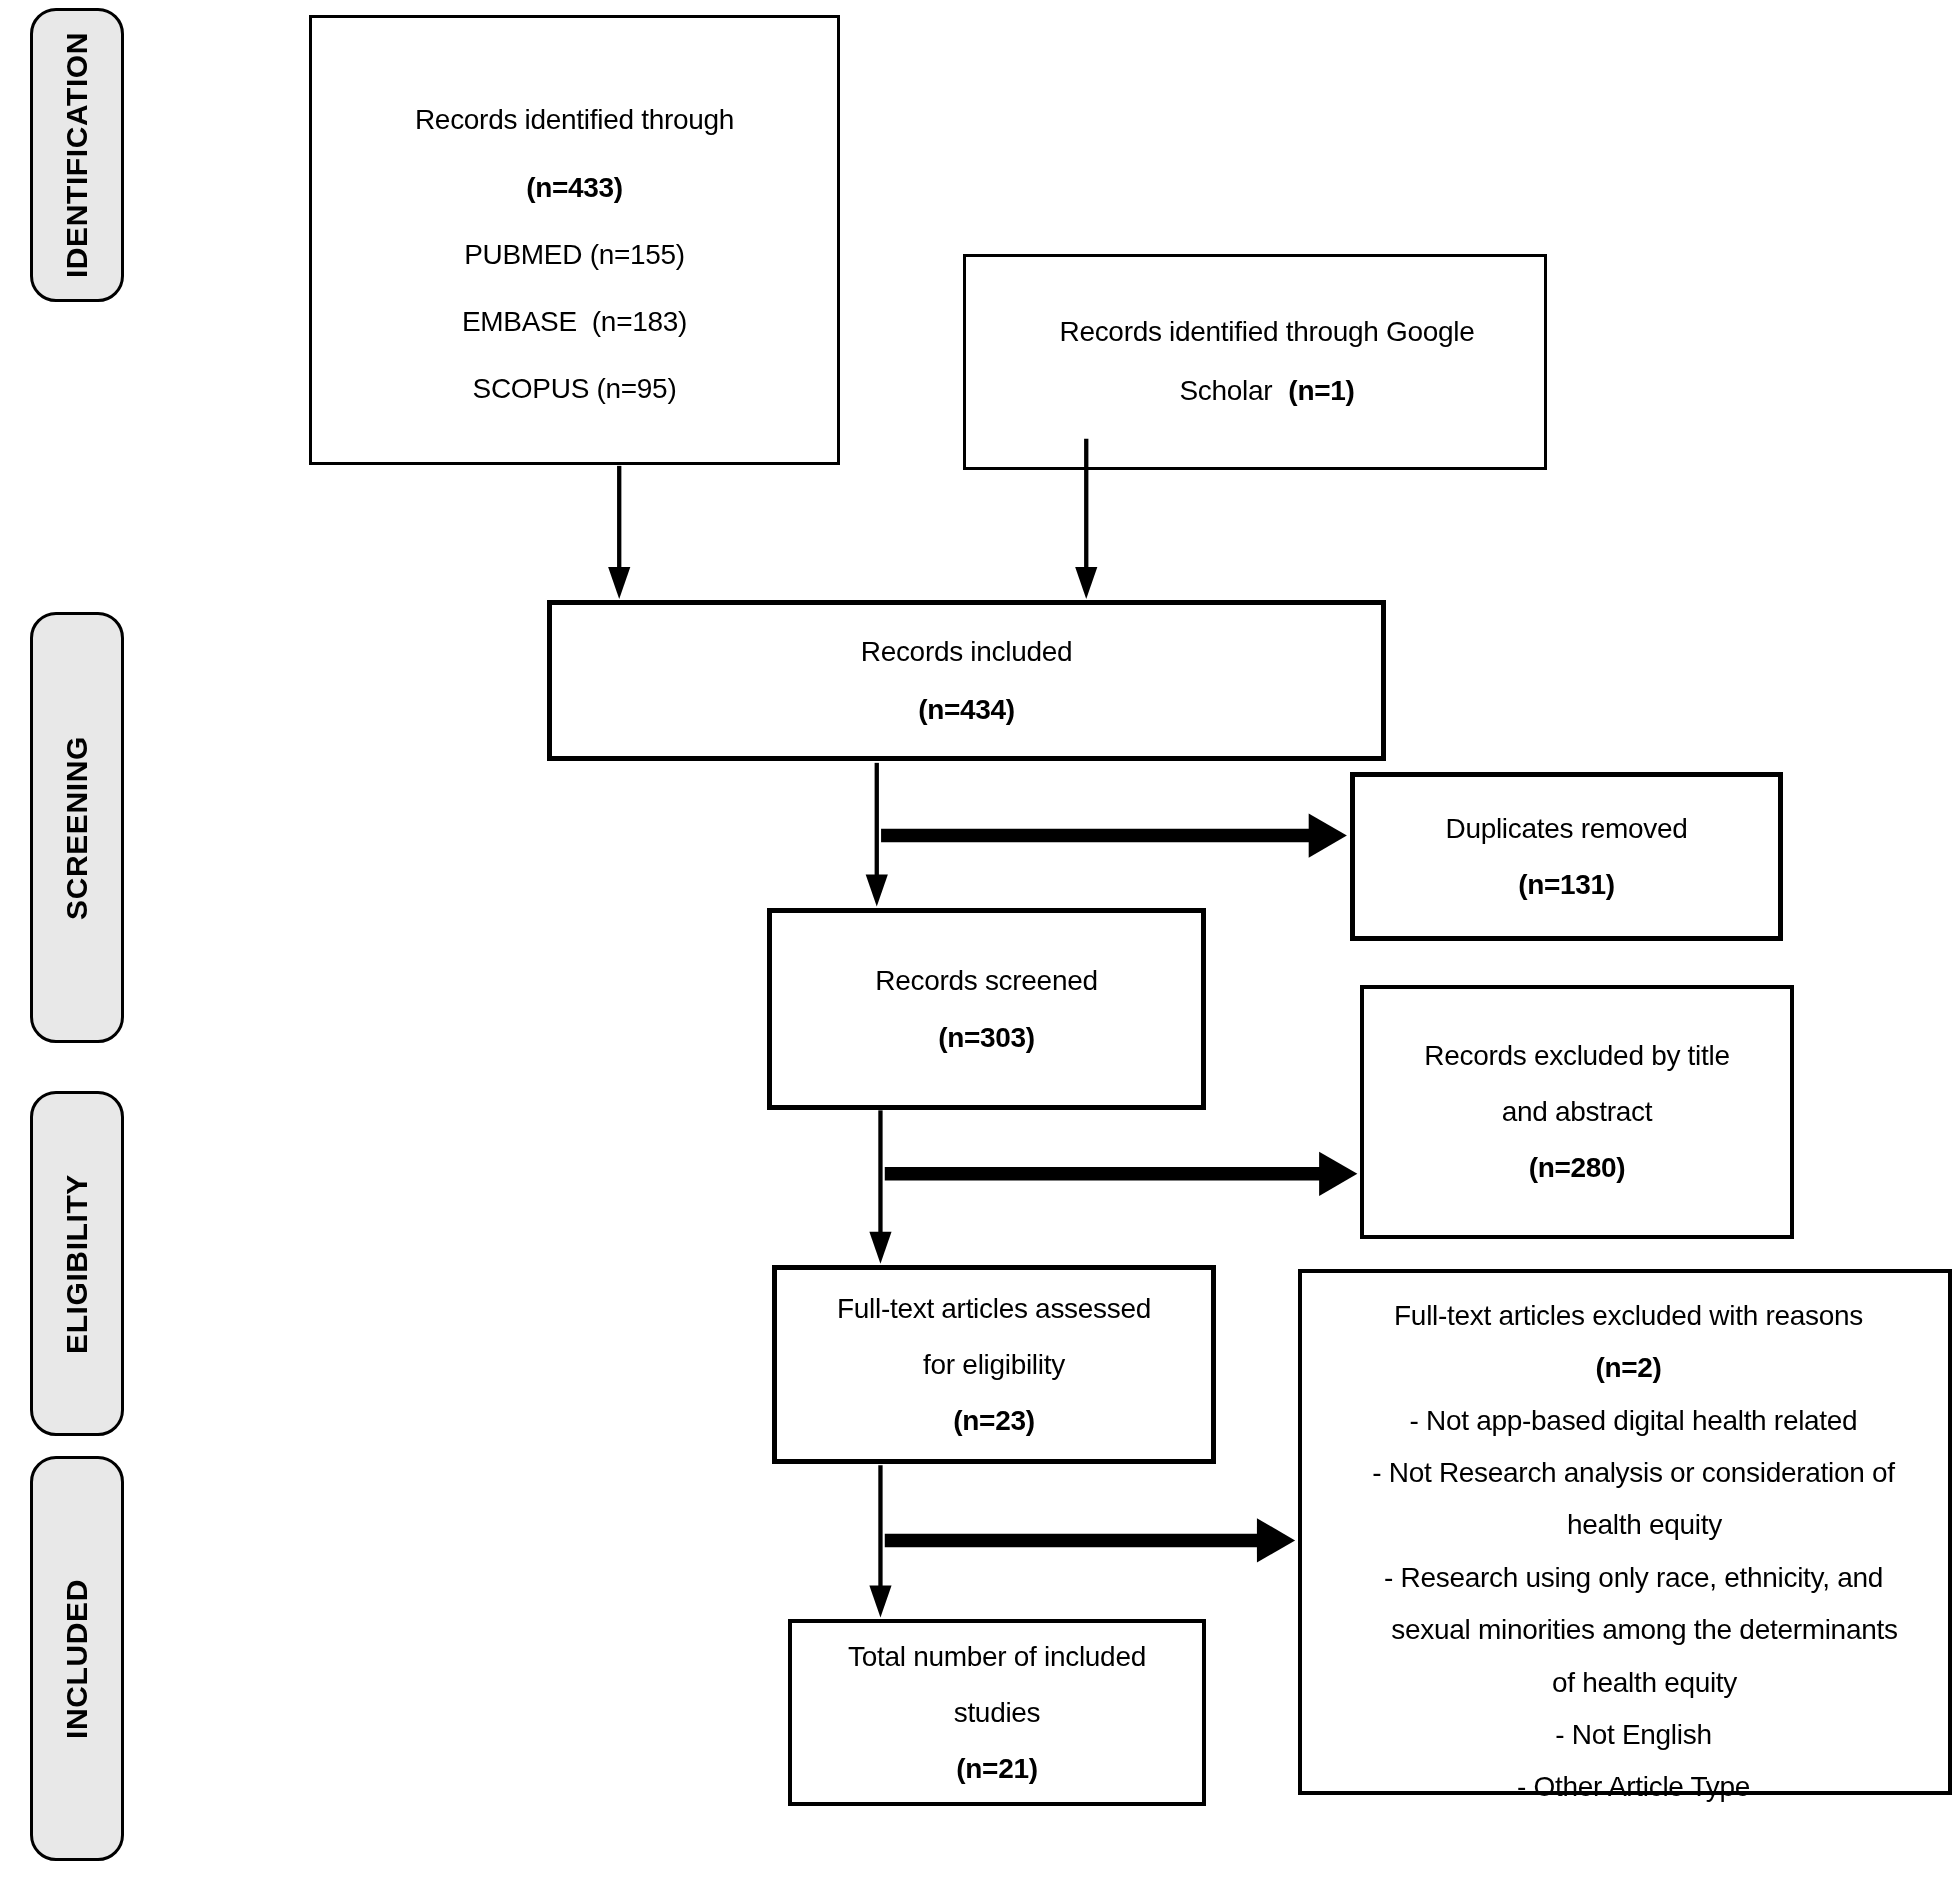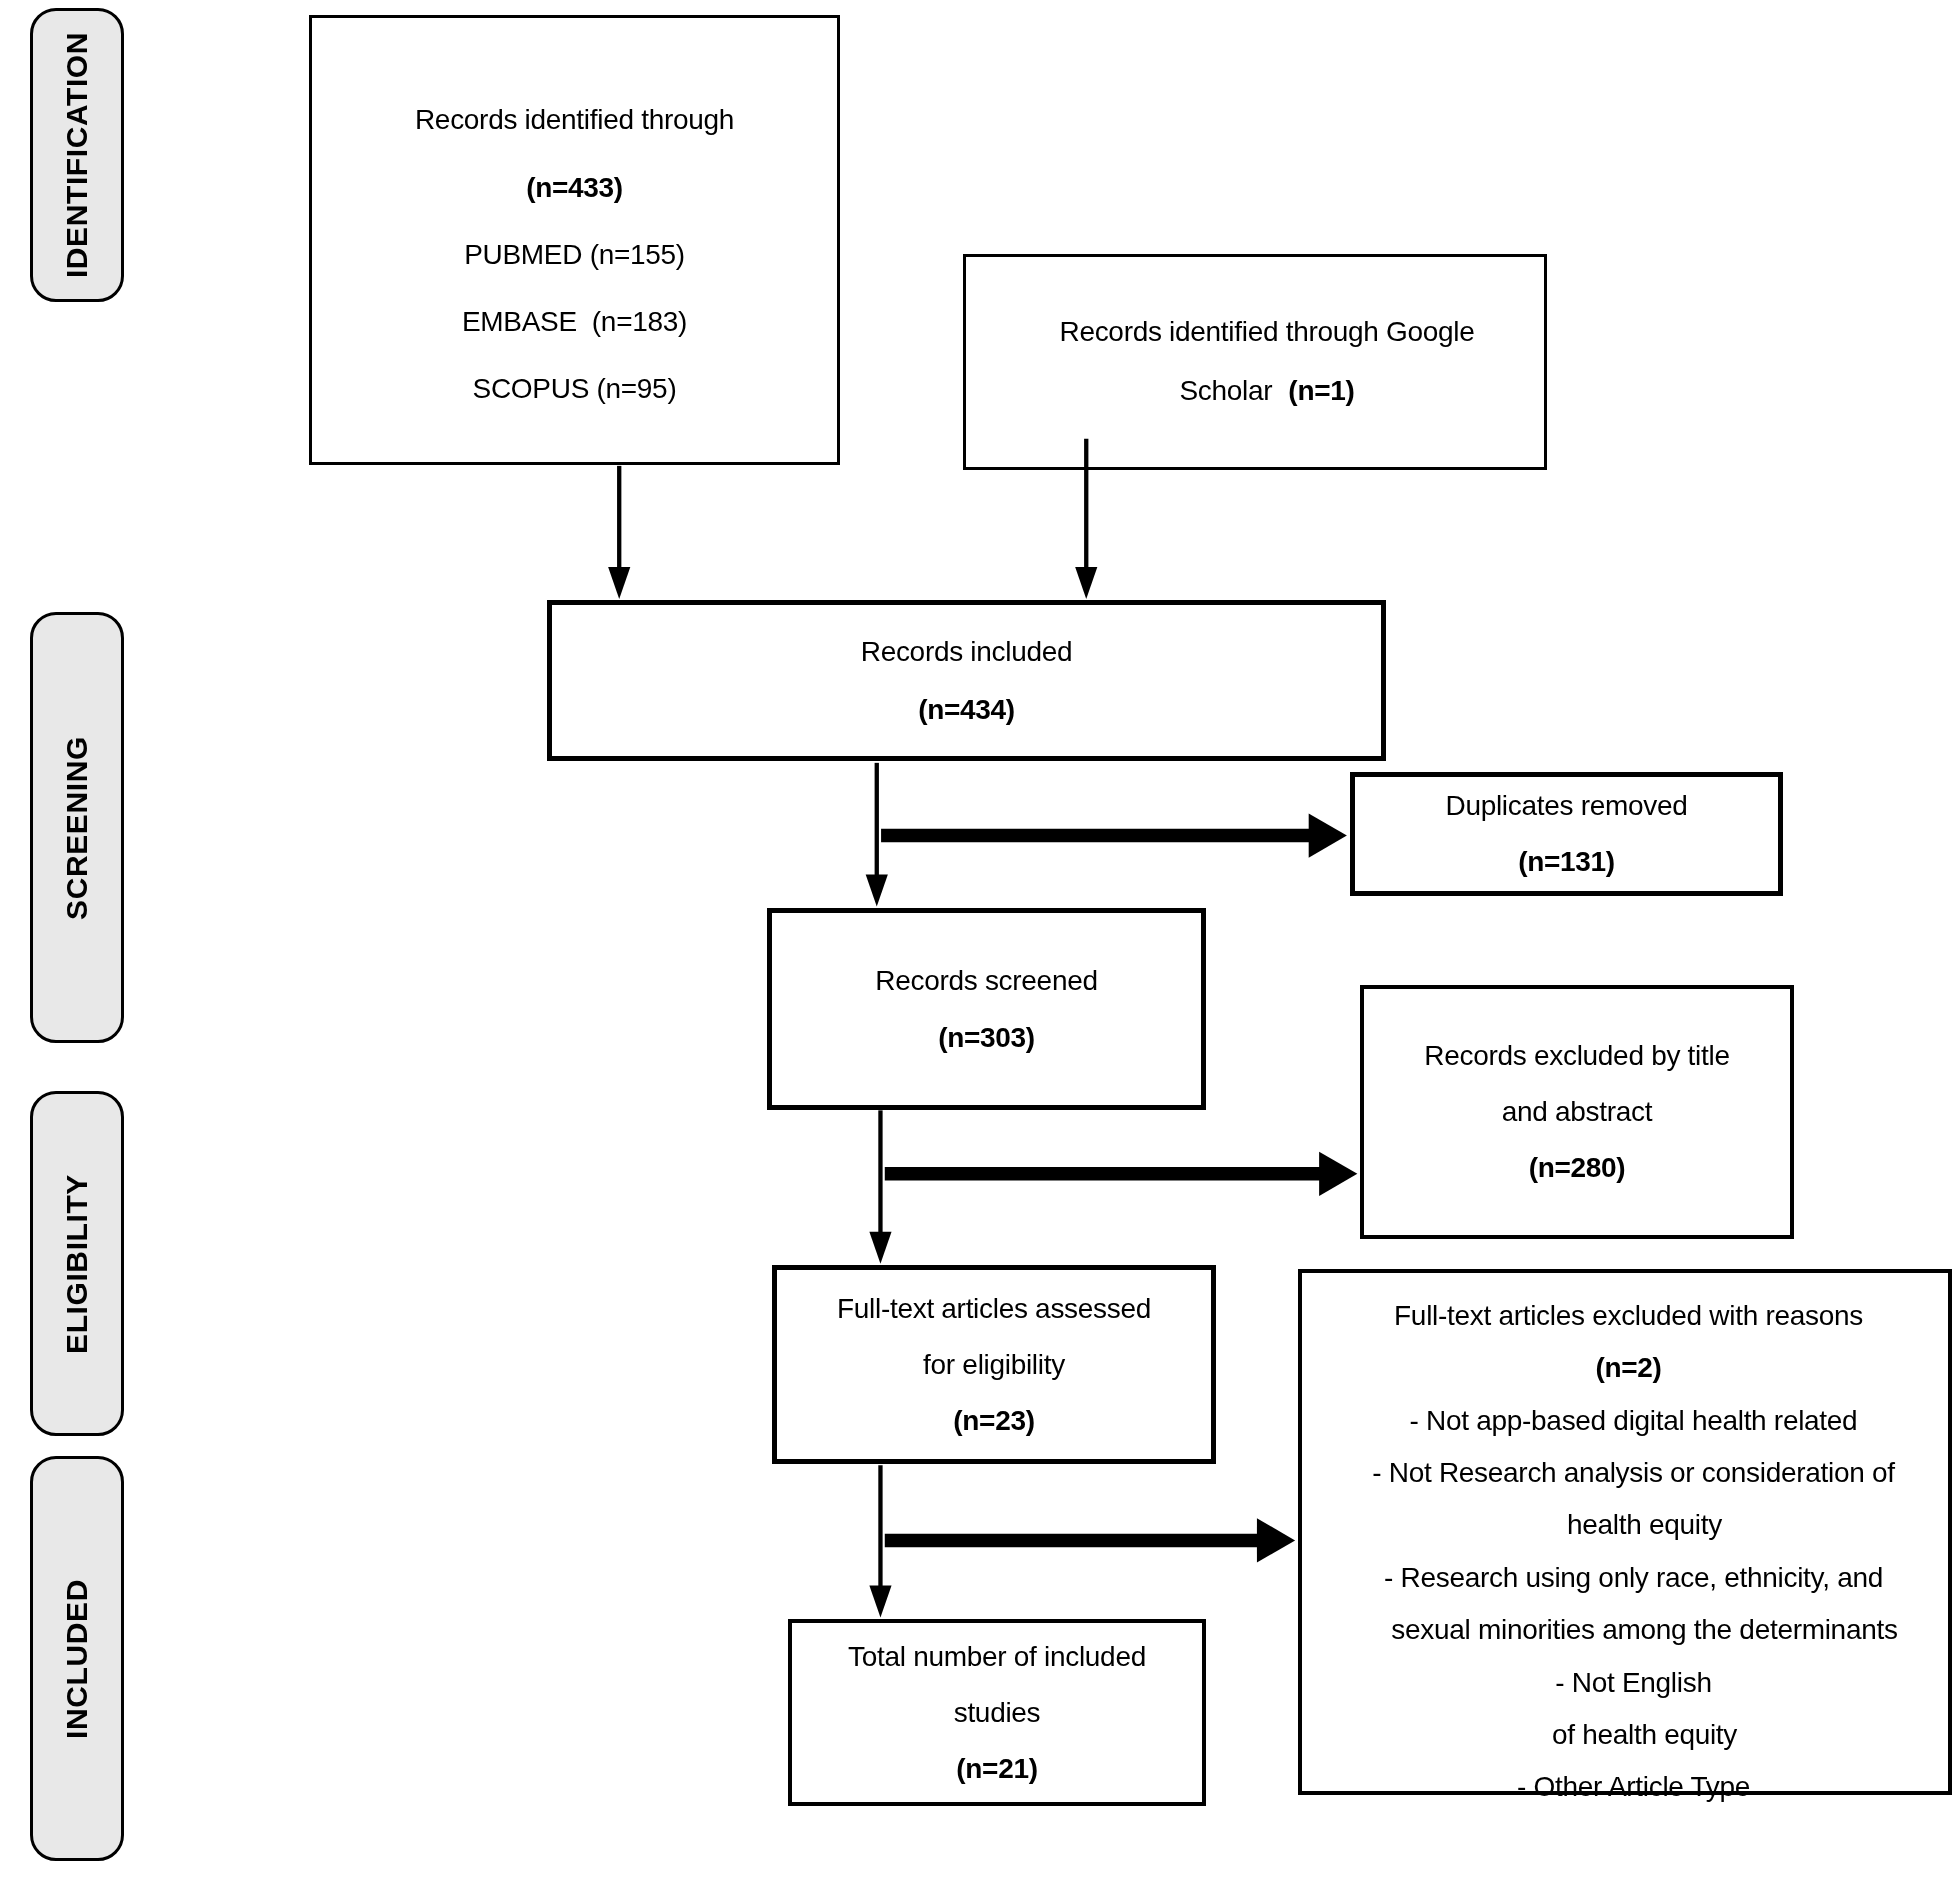--- a/index.html
+++ b/index.html
@@ -70,21 +70,21 @@
       <span>Scholar</span>
       <span class="b" style="margin-left:8.6px;">(n=1)</span>
     </div>
   </div>
 
   <div class="fbox" id="box-included" style="left:547px;top:600px;width:839px;height:161px;">
     <div>Records included</div>
     <div class="nline">(n=434)</div>
   </div>
 
-  <div class="fbox" id="box-duplicates" style="left:1350px;top:772px;width:433px;height:124px;line-height:2.0;">
+  <div class="fbox" id="box-duplicates" style="left:1350px;top:772px;width:433px;height:169px;line-height:2.0;">
     <div>Duplicates removed</div>
     <div class="nline">(n=131)</div>
   </div>
 
   <div class="fbox" id="box-screened" style="left:767px;top:908px;width:439px;height:202px;">
     <div>Records screened</div>
     <div class="nline">(n=303)</div>
   </div>
 
   <div class="fbox" id="box-excluded" style="left:1360px;top:985px;width:434px;height:254px;line-height:2.0;">
@@ -100,22 +100,22 @@
   </div>
 
   <div class="fbox" id="box-reasons" style="left:1298px;top:1269px;width:654px;height:526px;">
     <div class="ctr">Full-text articles excluded with reasons</div>
     <div class="ctr nline">(n=2)</div>
     <div class="item">- Not app-based digital health related</div>
     <div class="item">- Not Research analysis or consideration of</div>
     <div class="item cont">health equity</div>
     <div class="item">- Research using only race, ethnicity, and</div>
     <div class="item cont">sexual minorities among the determinants</div>
+    <div class="item cont">of health equity</div>
     <div class="item">- Not English</div>
-    <div class="item cont">of health equity</div>
     <div class="item">- Other Article Type</div>
   </div>
 
   <div class="fbox" id="box-total" style="left:788px;top:1619px;width:418px;height:187px;line-height:2.0;">
     <div>Total number of included</div>
     <div>studies</div>
     <div class="nline">(n=21)</div>
   </div>
 
   <svg id="arrows" width="1955" height="1888" viewBox="0 0 3173 3064">

